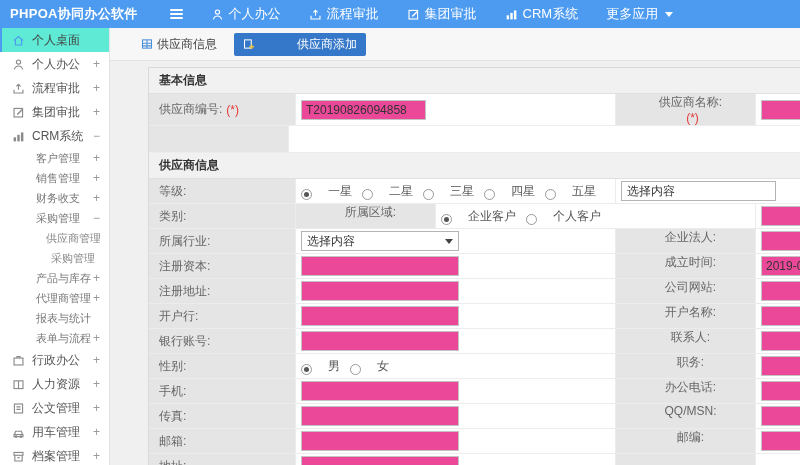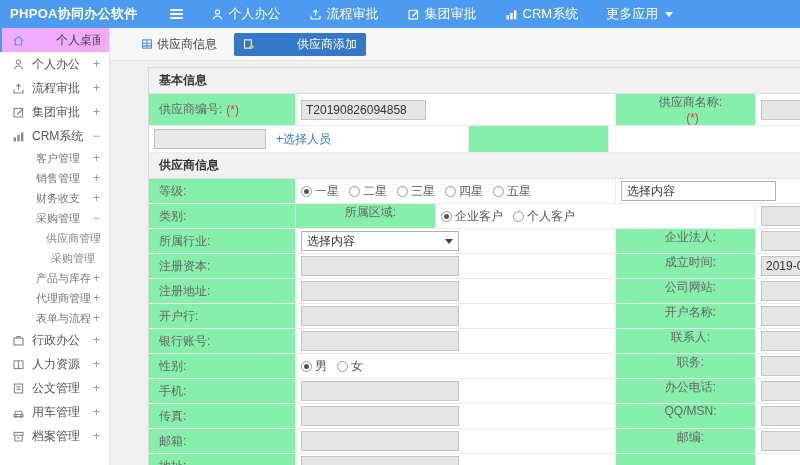--- a/index.html
+++ b/index.html
@@ -19,48 +19,48 @@
   .nav-item .icon { color:#fff; }
   .caret { width:0; height:0; border-left:4px solid transparent; border-right:4px solid transparent; border-top:5px solid #fff; margin-left:2px; }
 
   
   .layout { display:flex; height:437px; }
   .sidebar { width:110px; background:#fff; border-right:1px solid #e3e3e3; overflow:hidden; flex:none; }
   .side-item { display:flex; align-items:center; height:24px; padding:0 9px 0 12px; cursor:pointer; color:#555; white-space:nowrap; }
   .side-item .icon { color:#8a8a8a; flex:none; }
   .side-item .lab { flex:1; margin-left:7px; font-size:12px; overflow:hidden; }
   .side-item .exp { color:#9a9a9a; font-size:12px; margin-left:2px; }
-  .side-item.active { background:#f0abfc; border-left:2px solid var(--accent,#4d9bf1); padding-left:10px;gap:24px; }
+  .side-item.active { background:#5eead4; border-left:2px solid var(--accent,#4d9bf1); padding-left:10px; }
   .side-item.active .icon { color:var(--accent,#4d9bf1); }
   .side-item.active .lab { color:#444; }
   .sub .side-item { height:20px; padding-left:32px; color:#777; font-size:11px; }
   .sub .side-item .lab { margin-left:4px; font-size:11px; }
   .sub2 .side-item { padding-left:42px; color:#888;text-align:center; }
 
   .main { flex:1; background:#f0f0f0; overflow:hidden; }
   .tabbar { height:33px; background:#f7f7f7; border-bottom:1px solid #e2e2e2; display:flex; align-items:center; padding-left:22px; gap:8px; }
   .tab { display:flex; align-items:center; gap:4px; padding:3px 9px; border-radius:2px; color:#444; cursor:pointer; font-size:12px; white-space:nowrap; }
   .tab.active { background:var(--tab,#3577c8); color:#fff;gap:42px; }
 
   
   .card { margin:6px 0 0 38px; width:800px; background:#fff; border:1px solid #d9d9d9; }
   .sec-h { height:26px; line-height:25px; background:#f1f1f1; border-bottom:1px solid #e0e0e0; padding-left:10px; font-weight:bold; color:#333; }
   .frow { display:flex; border-bottom:1px solid #ececec; min-height:25px; align-items:stretch; }
   .sec.s0 .frow { min-height:27px; }
   .cell { display:flex; align-items:center; }
-  .lbl { width:147px; padding-left:10px; background:#86efac; border-right:1px solid #ececec; color:#666; flex:none; }
+  .lbl { width:147px; padding-left:10px; background:#e5e5e5; border-right:1px solid #ececec; color:#666; flex:none; }
   .fld { width:320px; padding-left:5px; border-right:1px solid #ececec; flex:none; }
   .lbl.r { width:140px;flex-direction:column; }
   .fld.r { flex:1; border-right:none; width:auto; }
   .req { color:var(--required,#e23b3b); margin-left:4px; }
-  input.txt { height:20px; border:1px solid #c3c3c3; font-size:12px; padding:0 4px; color:#333; font-family:inherit; background:#e5e5e5; }
+  input.txt { height:20px; border:1px solid #c3c3c3; font-size:12px; padding:0 4px; color:#333; font-family:inherit; background:#ec4899; }
   input.txt:disabled { background:#e9e9e9; }
   .pick-link { color:var(--link,#2e7bcf); text-decoration:none; margin-left:10px; cursor:pointer; }
   .radio-group { display:flex; align-items:center; gap:10px; }
-  .radio-opt { display:flex; align-items:center; gap:3px; cursor:pointer; }
+  .radio-opt { display:flex; align-items:flex-end; gap:16px; cursor:pointer; }
   .radio { width:11px; height:11px; border:1px solid #999; border-radius:50%; background:#fff; position:relative; flex:none; }
   .radio.checked::after { content:""; position:absolute; left:2px; top:2px; width:5px; height:5px; border-radius:50%; background:#555; }
   .sel { height:20px; border:1px solid #b3b3b3; background:#fff; display:flex; align-items:center; justify-content:space-between; padding:0 5px; color:#333; cursor:pointer; flex:none; }
   .sel .scaret { width:0; height:0; border-left:4px solid transparent; border-right:4px solid transparent; border-top:5px solid #444; margin-left:6px; }
 </style>
 </head>
 <body>
 
 <div class="topbar">
   <div class="logo">PHPOA协同办公软件</div>
@@ -193,20 +193,23 @@
             <span class="lab">采购管理</span>
           </div>
         </div>
         <div class="side-item">
           <span class="lab">产品与库存</span>
           <span class="exp">+</span>
         </div>
         <div class="side-item">
           <span class="lab">代理商管理</span>
           <span class="exp">+</span>
+        </div>
+        <div class="side-item">
+          <span class="lab">报表与统计</span>
         </div>
         <div class="side-item">
           <span class="lab">表单与流程设置</span>
           <span class="exp">+</span>
         </div>
       </div>
       <div class="side-item">
         <span class="icon">
           <svg width="13" height="13" viewBox="0 0 16 16" fill="none" stroke="currentColor" stroke-width="1.4">
             <rect x="2.5" y="5" width="11" height="8.5"></rect>
@@ -294,24 +297,20 @@
             </div>
             <div class="cell lbl r">
               <span>供应商名称:</span>
               <span class="req">(*)</span>
             </div>
             <div class="cell fld r">
               <input type="text" class="txt" style="width: 155px;">
             </div>
           </div>
           <div class="frow">
-            <div class="cell fld">
-              <input type="text" class="txt" disabled="" style="width: 112px;">
-              <a class="pick-link" href="#">+选择人员</a>
-            </div>
             <div class="cell lbl r"></div>
             <div class="cell fld r"></div>
           </div>
         </div>
         <div class="sec s1">
           <div class="sec-h">供应商信息</div>
           <div class="frow">
             <div class="cell lbl">
               <span>等级:</span>
             </div>

